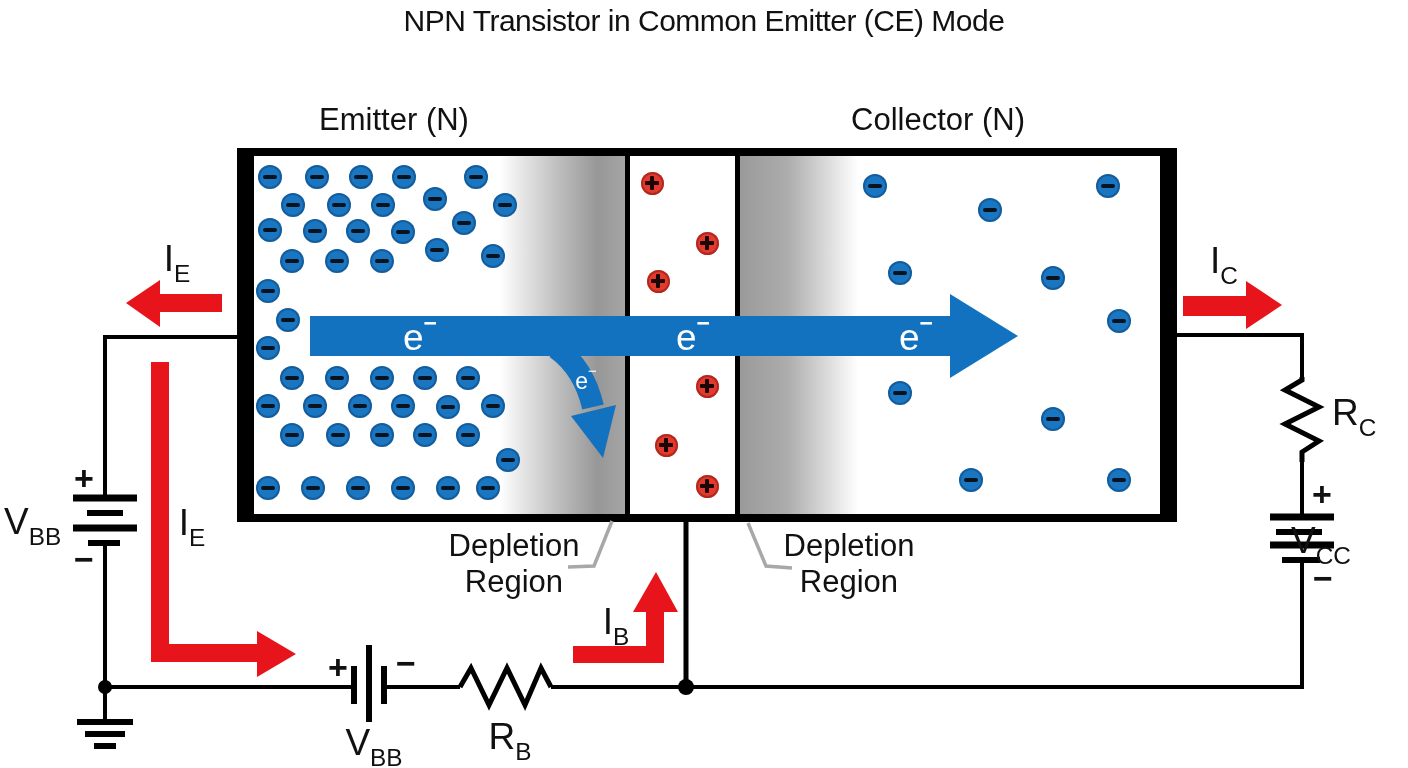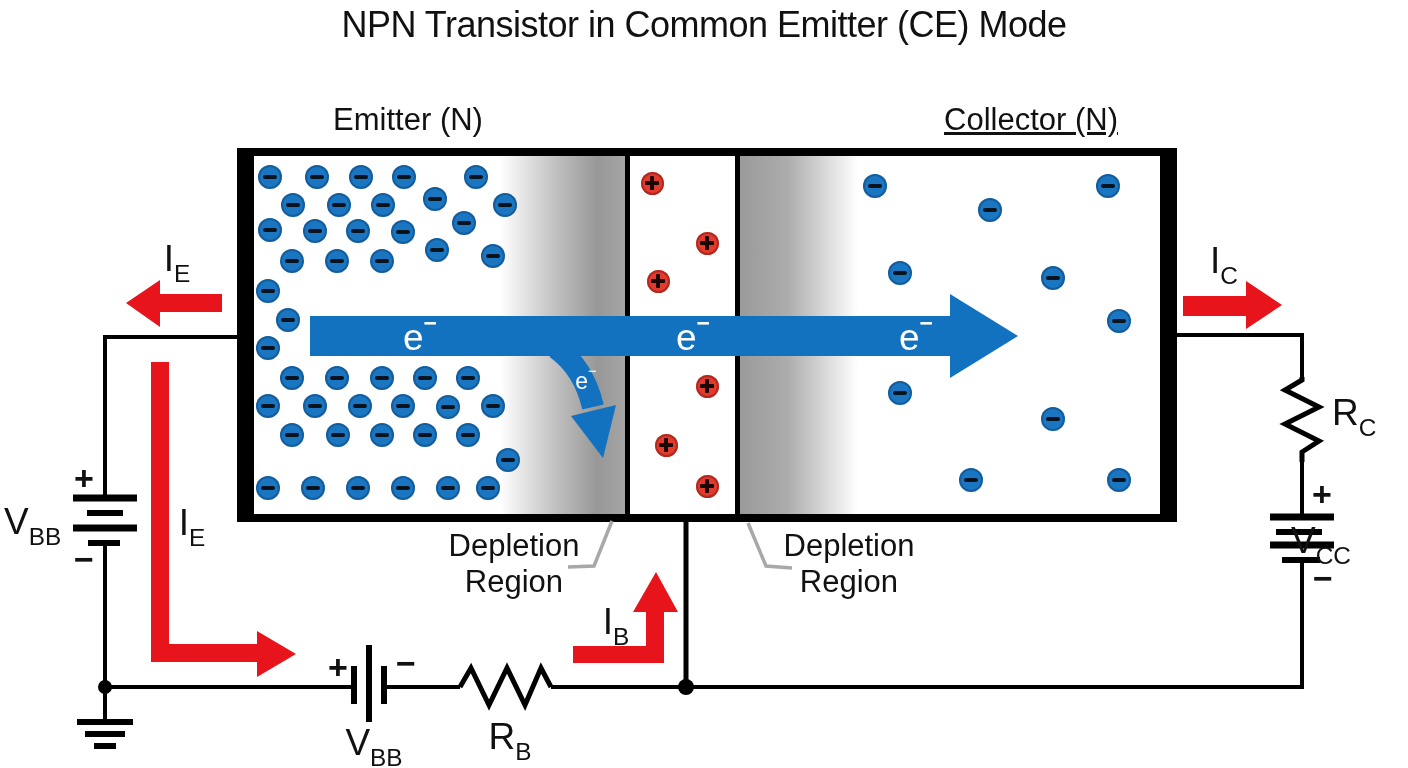--- a/index.html
+++ b/index.html
@@ -12,21 +12,21 @@
   }
   html,body{margin:0;padding:0;background:#fff;}
   #stage{
     position:relative;width:1408px;height:768px;background:#ffffff;
     font-family:"Liberation Sans", sans-serif;color:#111;overflow:hidden;
   }
   .abs{position:absolute;}
   .ctr{transform:translateX(-50%);text-align:center;}
   .lbl{white-space:nowrap;font-weight:500;}
   .lbl sub{font-size:0.66em;position:relative;bottom:-0.12em;font-weight:500;}
-  #title{left:704px;top:4px;font-size:36px;font-weight:500;letter-spacing:-0.5px;}
+  #title{left:704px;top:4px;font-size:30px;font-weight:500;letter-spacing:-0.5px;}
   .region-label{font-size:31px;top:102px;}
   
   #tbox{left:237px;top:148px;width:940px;height:374px;box-sizing:border-box;
     border-top:8px solid var(--wire-black);border-bottom:8px solid var(--wire-black);
     border-left:17px solid var(--wire-black);border-right:17px solid var(--wire-black);
     background:#fff;}
   .depl{top:156px;height:358px;}
   #depl-left{left:500px;width:125px;
     background:linear-gradient(90deg, rgba(140,140,140,0) 0%, rgba(140,140,140,0.55) 45%, rgba(140,140,140,0.9) 78%, rgba(140,140,140,0.78) 100%);}
   #depl-right{left:740px;width:118px;
@@ -54,22 +54,22 @@
   .comp-label{font-size:37px;}
   svg{position:absolute;left:0;top:0;pointer-events:none;}
 </style>
 </head>
 <body>
 
 <div id="stage">
 
   <div id="title" class="abs ctr lbl">NPN Transistor in Common Emitter (CE) Mode</div>
 
-  <div class="abs ctr lbl region-label" style="left:408px;">Emitter (N)</div>
-  <div class="abs ctr lbl region-label" style="left:1031px;text-decoration:underline;">Collector (N)</div>
+  <div class="abs ctr lbl region-label" style="left:394px;">Emitter (N)</div>
+  <div class="abs ctr lbl region-label" style="left:938px;">Collector (N)</div>
 
   <div id="tbox" class="abs"></div>
   <div id="depl-left" class="abs depl"></div>
   <div id="depl-right" class="abs depl"></div>
   <div class="abs base-line" style="left:625px;"></div>
   <div class="abs base-line" style="left:735px;"></div>
 
   <div id="particles" class="abs" style="left:0;top:0;">
       <div class="electron" style="left: 270px; top: 177px;"></div>
       <div class="electron" style="left: 317px; top: 177px;"></div>

